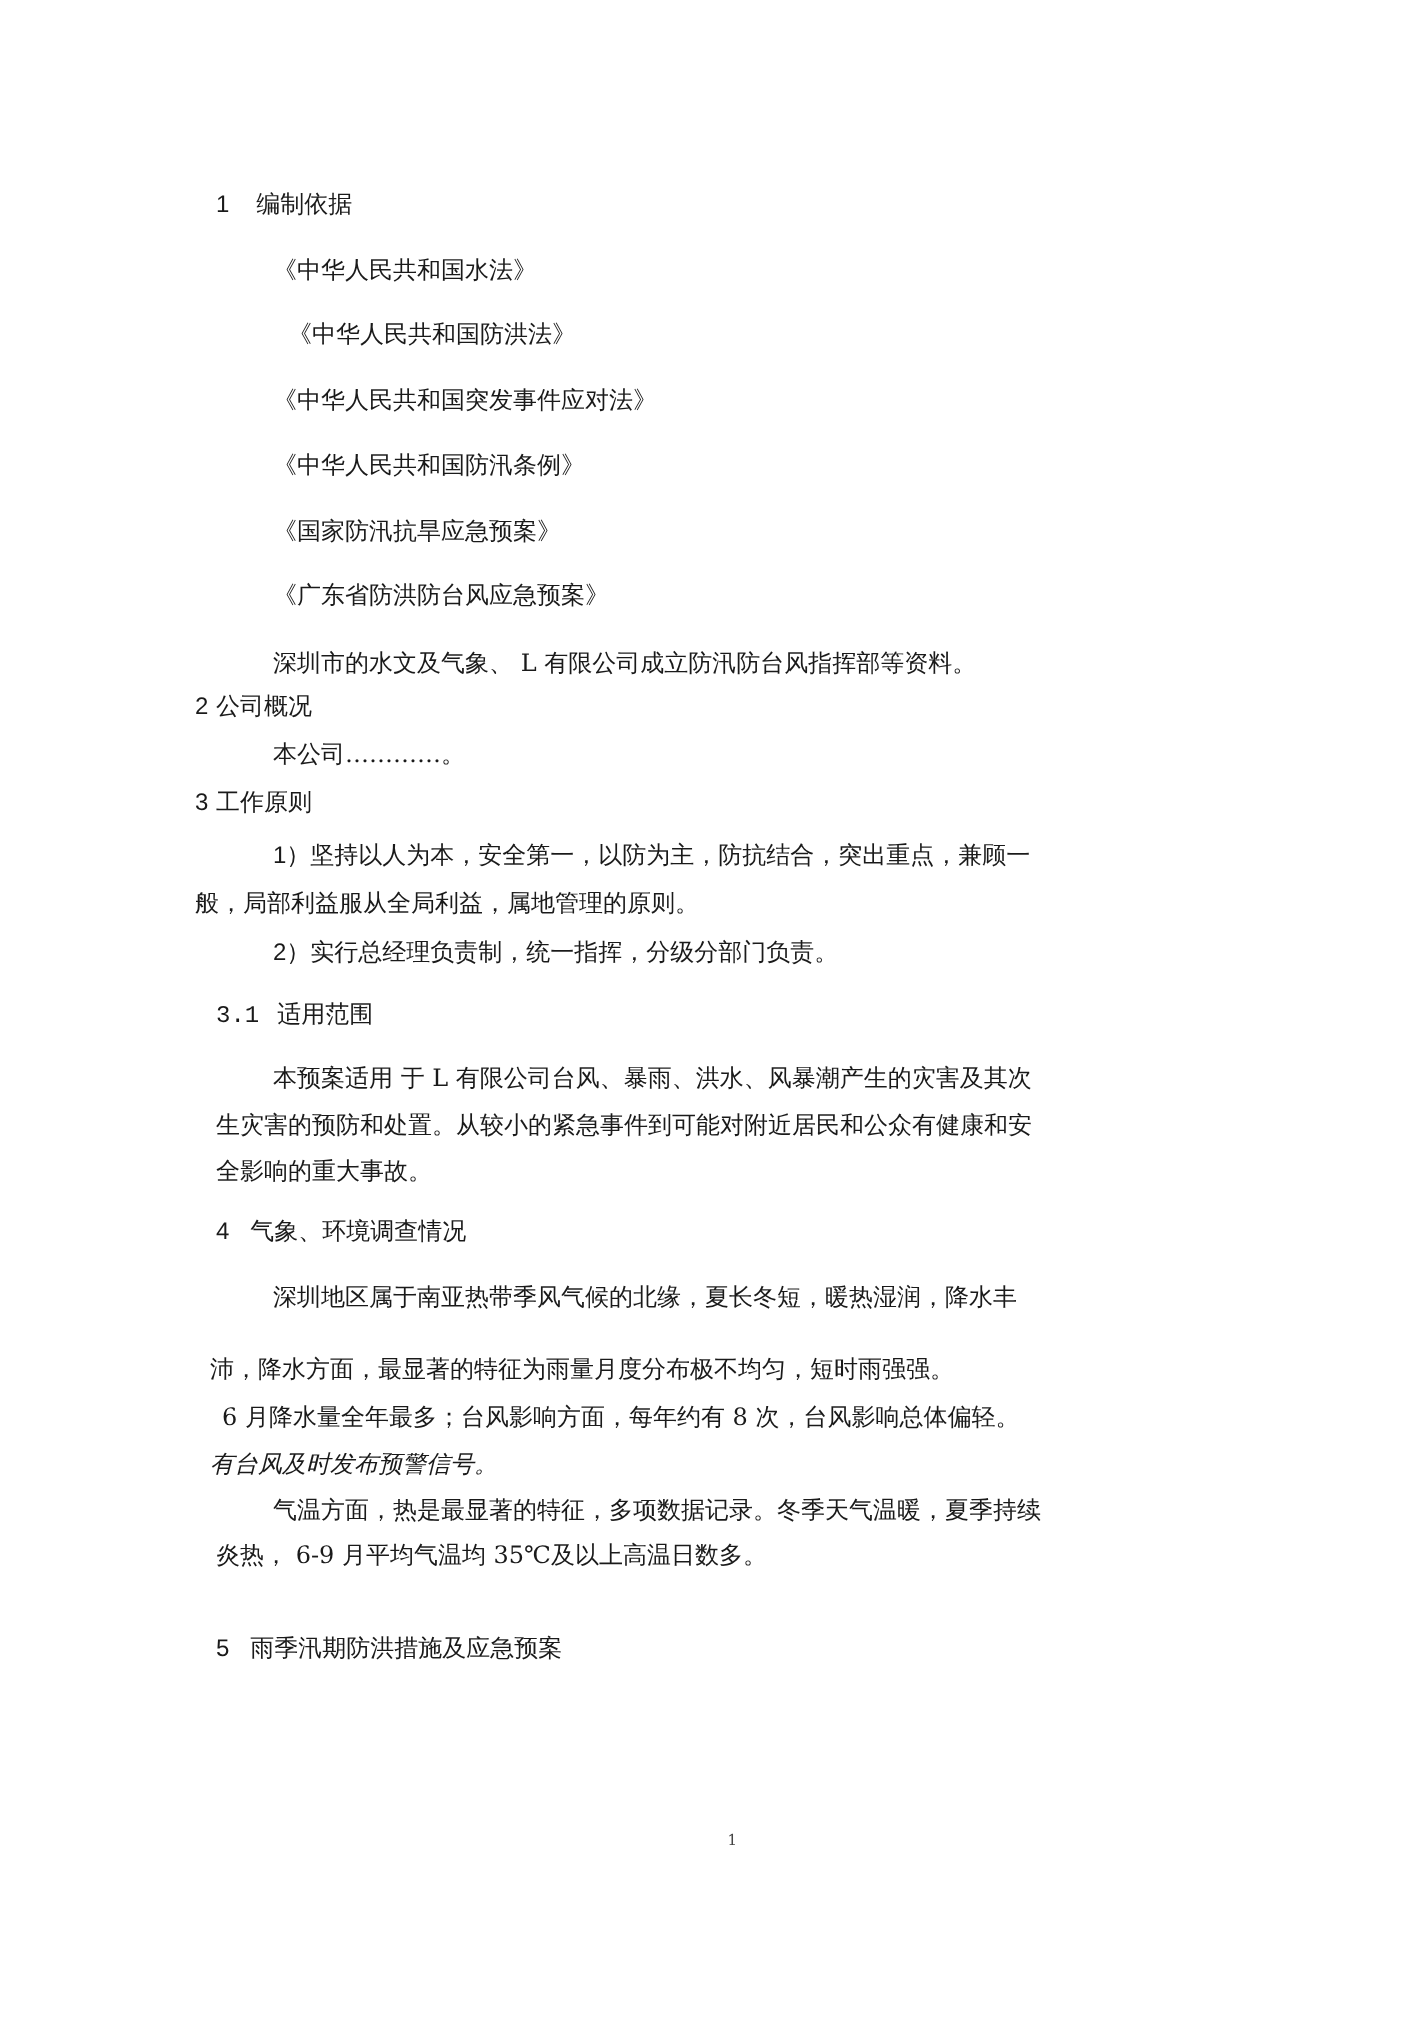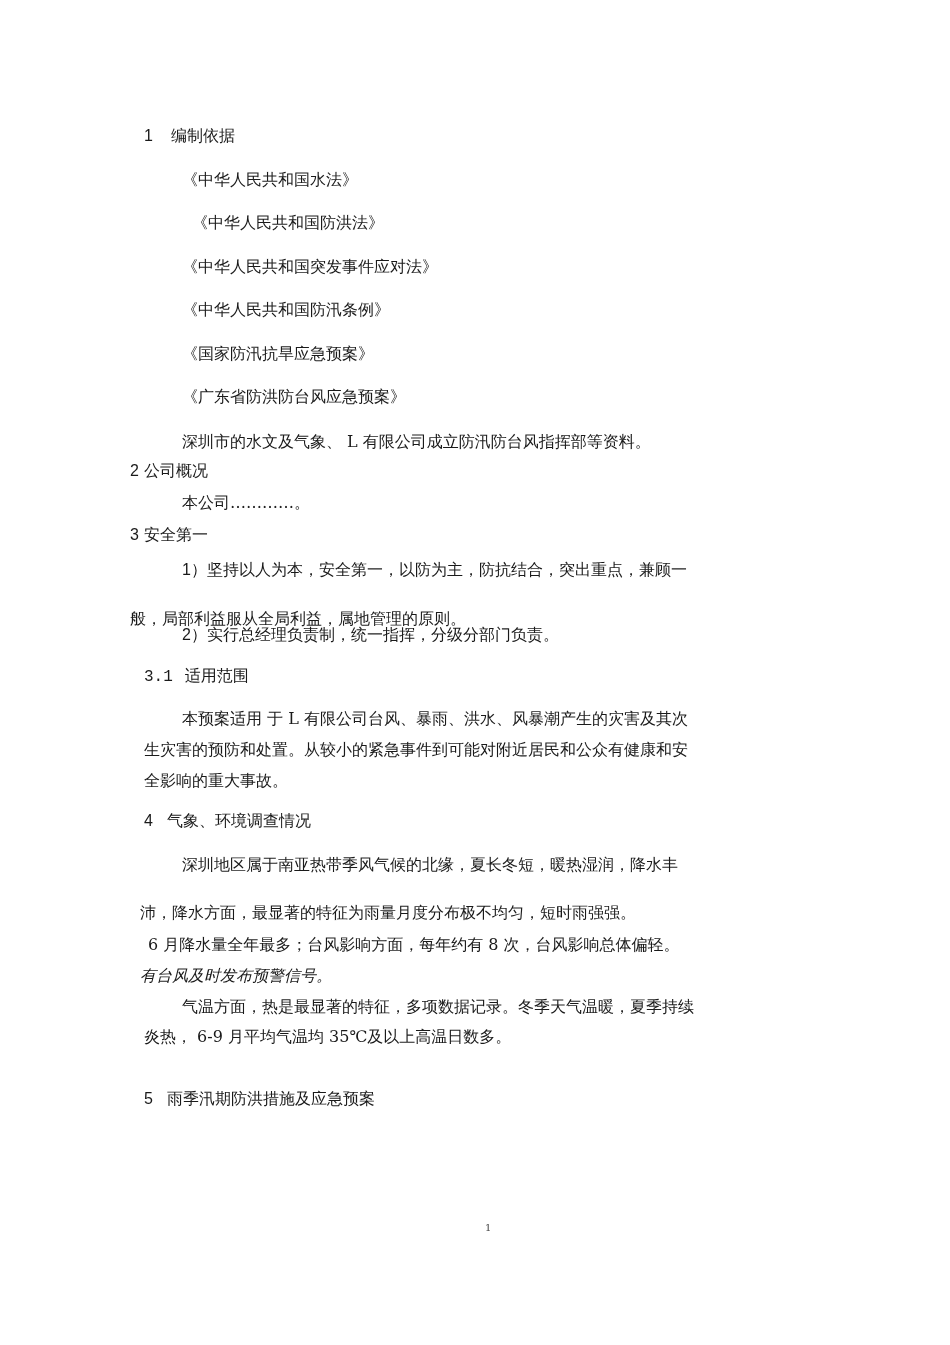--- a/index.html
+++ b/index.html
@@ -26,27 +26,27 @@
   <div class="line" style="left:182px;top:387px;">《广东省防洪防台风应急预案》</div>
 
   <div class="line" style="left:182px;top:432px;">深圳市的水文及气象、  L 有限公司成立防汛防台风指挥部等资料。</div>
 
   <div class="line" style="left:130px;top:461px;">
     <span class="num">2</span> <span>公司概况</span>
   </div>
   <div class="line" style="left:182px;top:493px;">本公司…………。</div>
 
   <div class="line" style="left:130px;top:525px;">
-    <span class="num">3</span> <span>安全第一</span>
+    <span class="num">3</span> <span>工作原则</span>
   </div>
 
   <div class="line" style="left:182px;top:560px;">
     <span class="num">1）</span><span>坚持以人为本，安全第一，以防为主，防抗结合，突出重点，兼顾一</span>
   </div>
-  <div class="line" style="left:130px;top:592px;margin-top:17px;">般，局部利益服从全局利益，属地管理的原则。</div>
+  <div class="line" style="left:130px;top:592px;">般，局部利益服从全局利益，属地管理的原则。</div>
   <div class="line" style="left:182px;top:625px;">
     <span class="num">2）</span><span>实行总经理负责制，统一指挥，分级分部门负责。</span>
   </div>
 
   <div class="line" style="left:144px;top:667px;font-family:Liberation Mono, monospace;">
     <span>3.1</span><span style="display:inline-block;width:12px"></span><span>适用范围</span>
   </div>
 
   <div class="line" style="left:182px;top:709px;">本预案适用  于 L 有限公司台风、暴雨、洪水、风暴潮产生的灾害及其次</div>
   <div class="line" style="left:144px;top:740px;">生灾害的预防和处置。从较小的紧急事件到可能对附近居民和公众有健康和安</div>

